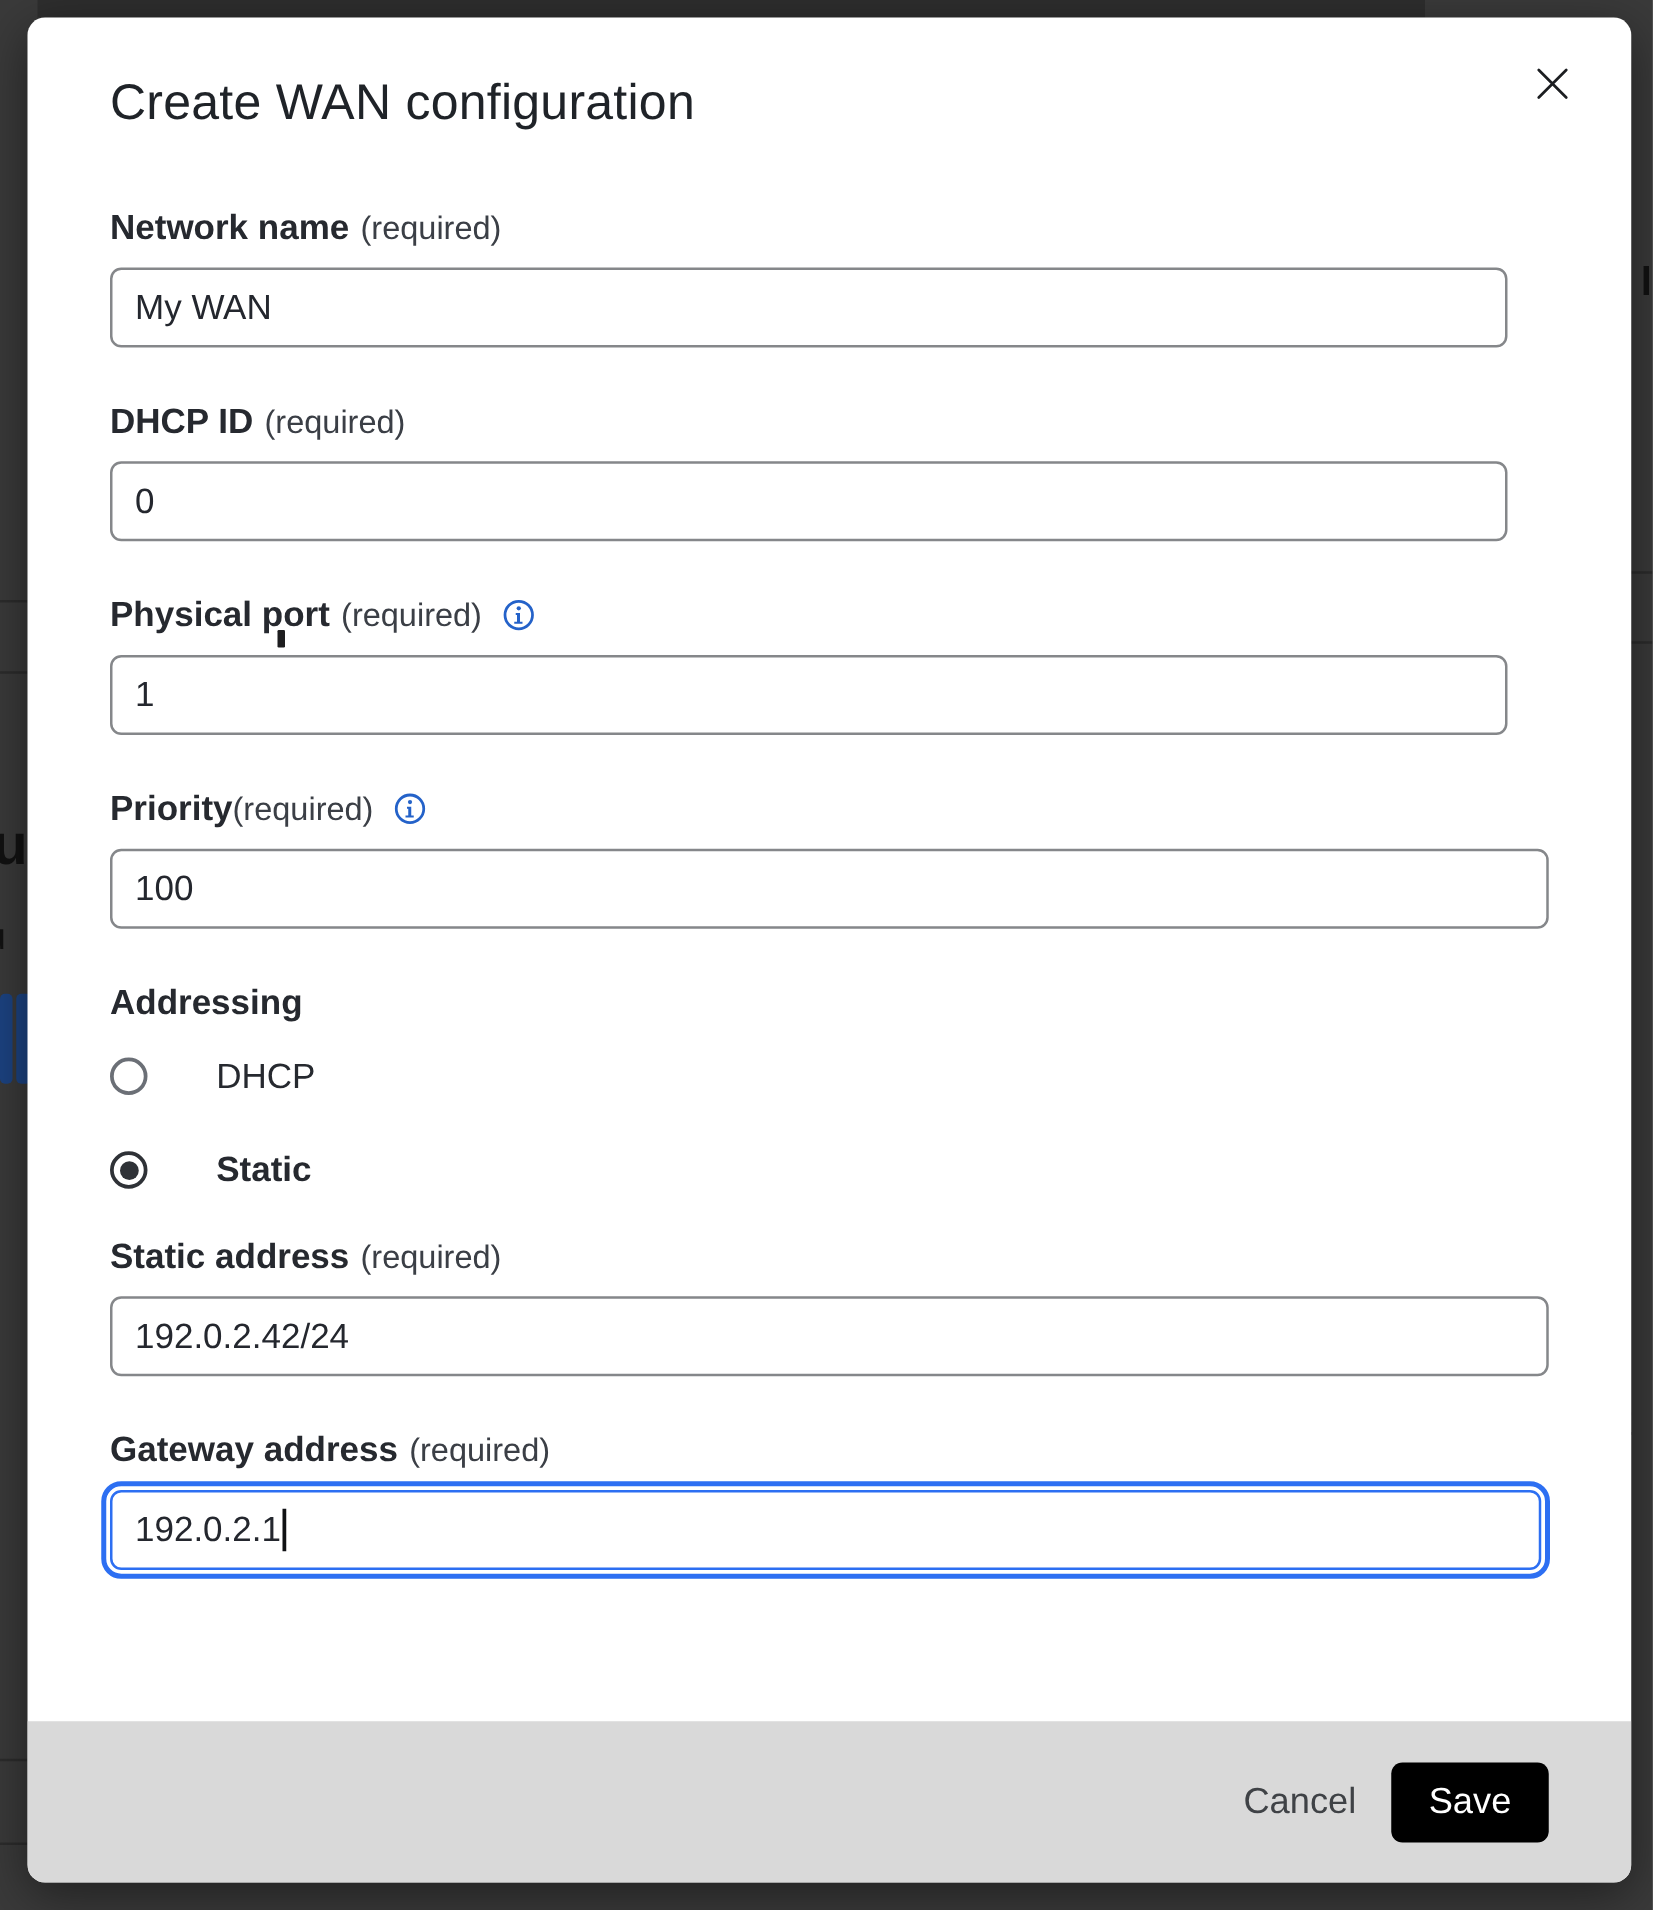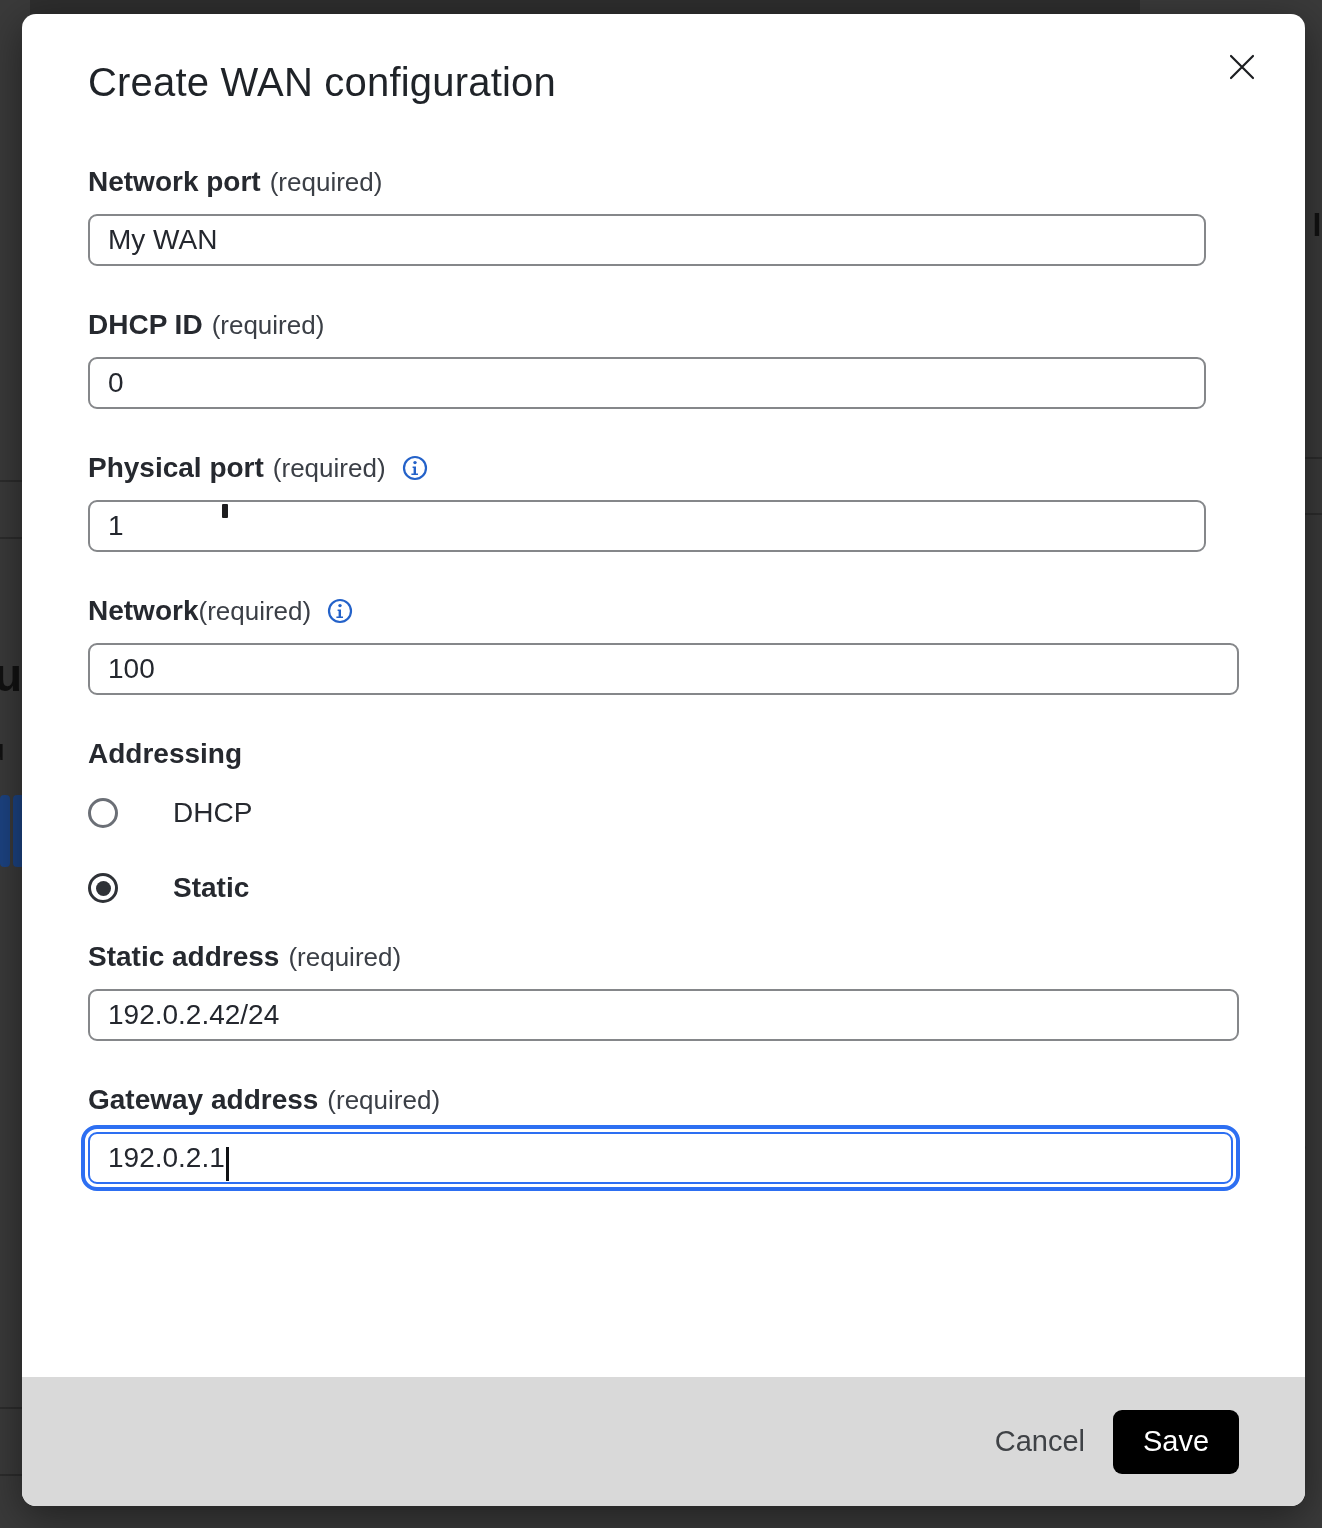--- a/index.html
+++ b/index.html
@@ -22,21 +22,21 @@
 
   .close-btn{position:absolute;top:36px;right:46px;width:34px;height:34px;padding:0;border:0;background:transparent;cursor:pointer;display:flex;align-items:center;justify-content:center;}
 
   .form-group{margin-bottom:43px;}
   .field-label{font-size:28px;line-height:32px;color:#26292f;margin-bottom:16px;display:flex;align-items:center;}
   .label-main{font-weight:700;}
   .label-req{font-weight:400;font-size:26px;color:#3b3f46;margin-left:9px;}
   .label-req.nospace{margin-left:0;}
   .info-icon{margin-left:16px;display:inline-flex;}
 
-  .text-input{display:block;height:52px;border:2px solid #85878a;border-radius:9px;background:#fff;
+  .text-input{display:block;height:64px;border:2px solid #85878a;border-radius:9px;background:#fff;
     font-size:28px;color:#24272e;padding:0 18px;outline:none;}
   .w-narrow{width:1118px;}
   .w-wide{width:100%;}
 
   .focus-wrap{position:relative;width:100%;border-radius:23px;}
   .text-input.focused{border:2px solid #2d6ff2;outline:4px solid #2d6ff2;outline-offset:3px;width:calc(100% - 6px);margin-left:0;}
   .caret{position:absolute;left:138px;top:15px;width:3px;height:34px;background:#101114;}
 
   .section-heading{font-size:28px;font-weight:700;color:#26292f;line-height:32px;margin:0 0 27px 0;}
   .radio-row{display:flex;align-items:center;margin-bottom:43px;gap:23px;}
@@ -79,21 +79,21 @@
       <button class="close-btn">
         <svg width="30" height="30" viewBox="0 0 30 30">
           <path d="M4 4 L26 26 M26 4 L4 26" stroke="#1c1e21" stroke-width="2.2" fill="none" stroke-linecap="round"></path>
         </svg>
       </button>
 
       <h1 class="modal-title">Create WAN configuration</h1>
 
       <div class="form-group">
         <div class="field-label">
-          <span class="label-main">Network port</span>
+          <span class="label-main">Network name</span>
           <span class="label-req">(required)</span>
         </div>
         <input class="text-input w-narrow" type="text" value="My WAN" style="">
       </div>
 
       <div class="form-group">
         <div class="field-label">
           <span class="label-main">DHCP ID</span>
           <span class="label-req">(required)</span>
         </div>
@@ -112,21 +112,21 @@
             </svg>
           </span>
         </div>
         <input class="text-input w-narrow" type="text" value="1" style="">
       </div>
 
       <div class="cursor-artifact"></div>
 
       <div class="form-group">
         <div class="field-label">
-          <span class="label-main">Network</span>
+          <span class="label-main">Priority</span>
           <span class="label-req nospace">(required)</span>
           <span class="info-icon">
             <svg width="26" height="26" viewBox="0 0 26 26">
               <circle cx="13" cy="13" r="11" fill="none" stroke="#2462c9" stroke-width="2.2"></circle>
               <circle cx="13" cy="7.6" r="1.7" fill="#2462c9"></circle>
               <path d="M10.6 11.4 h3.4 v7 h2 v1.6 h-6.6 v-1.6 h2.2 v-5.4 h-1 z" fill="#2462c9"></path>
             </svg>
           </span>
         </div>
         <input class="text-input w-wide" type="text" value="100" style="">

